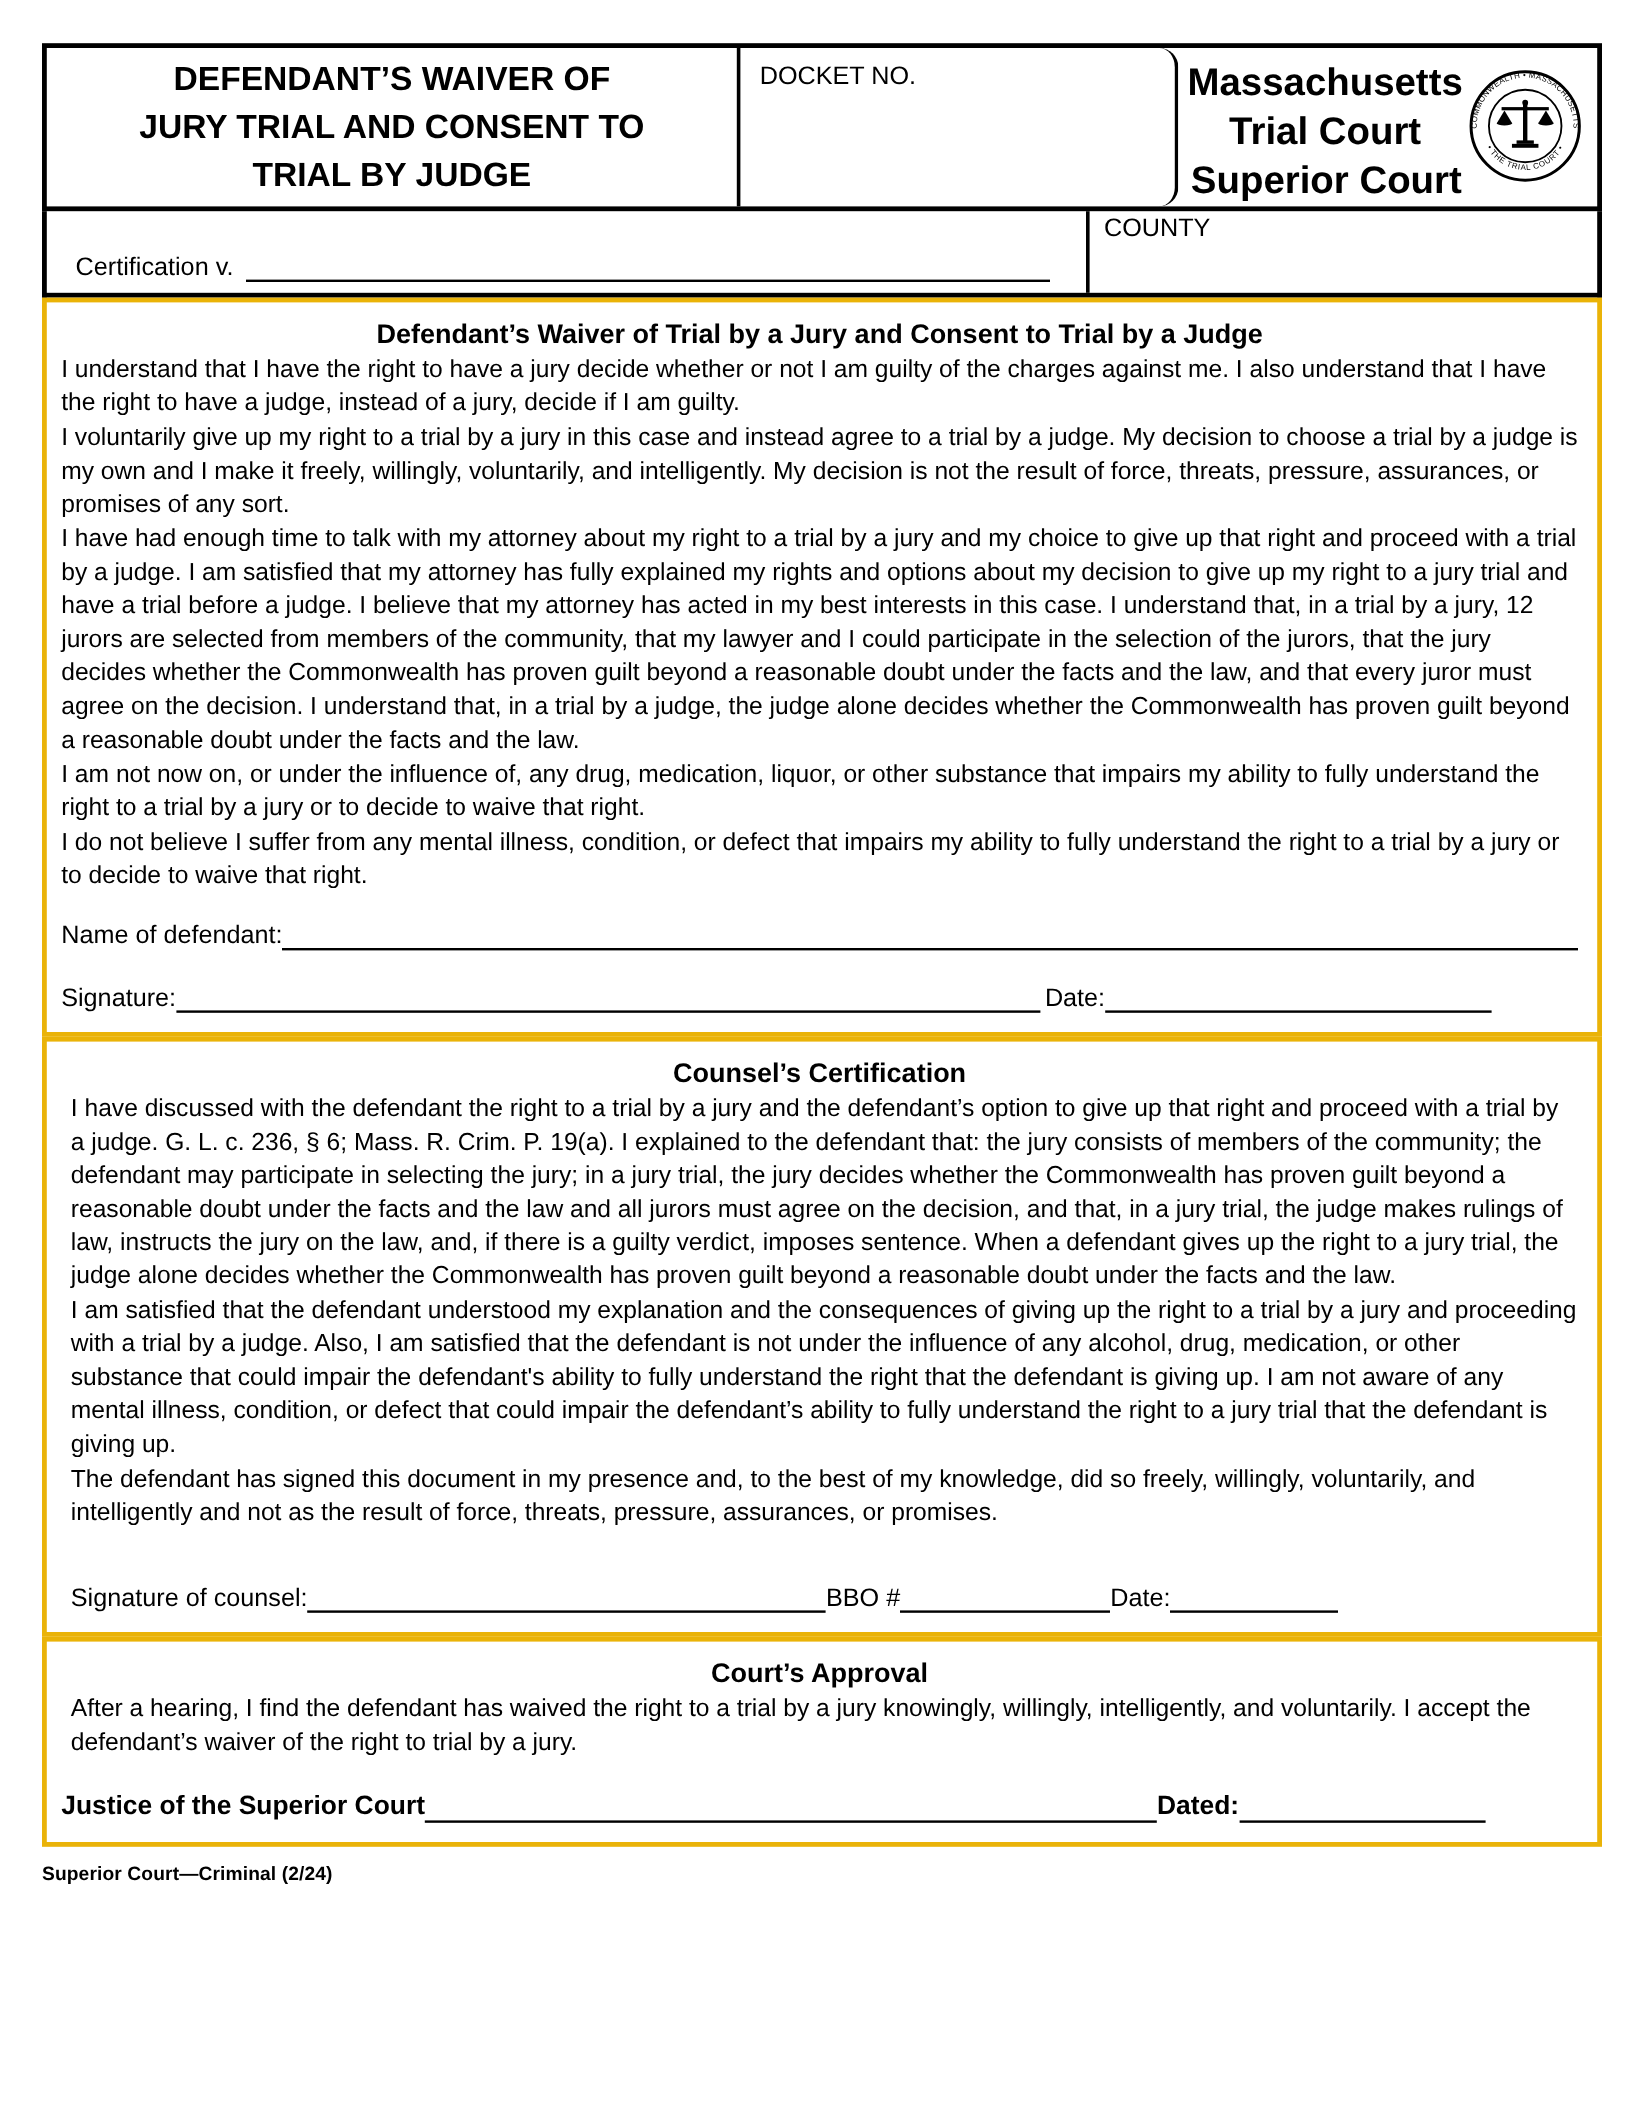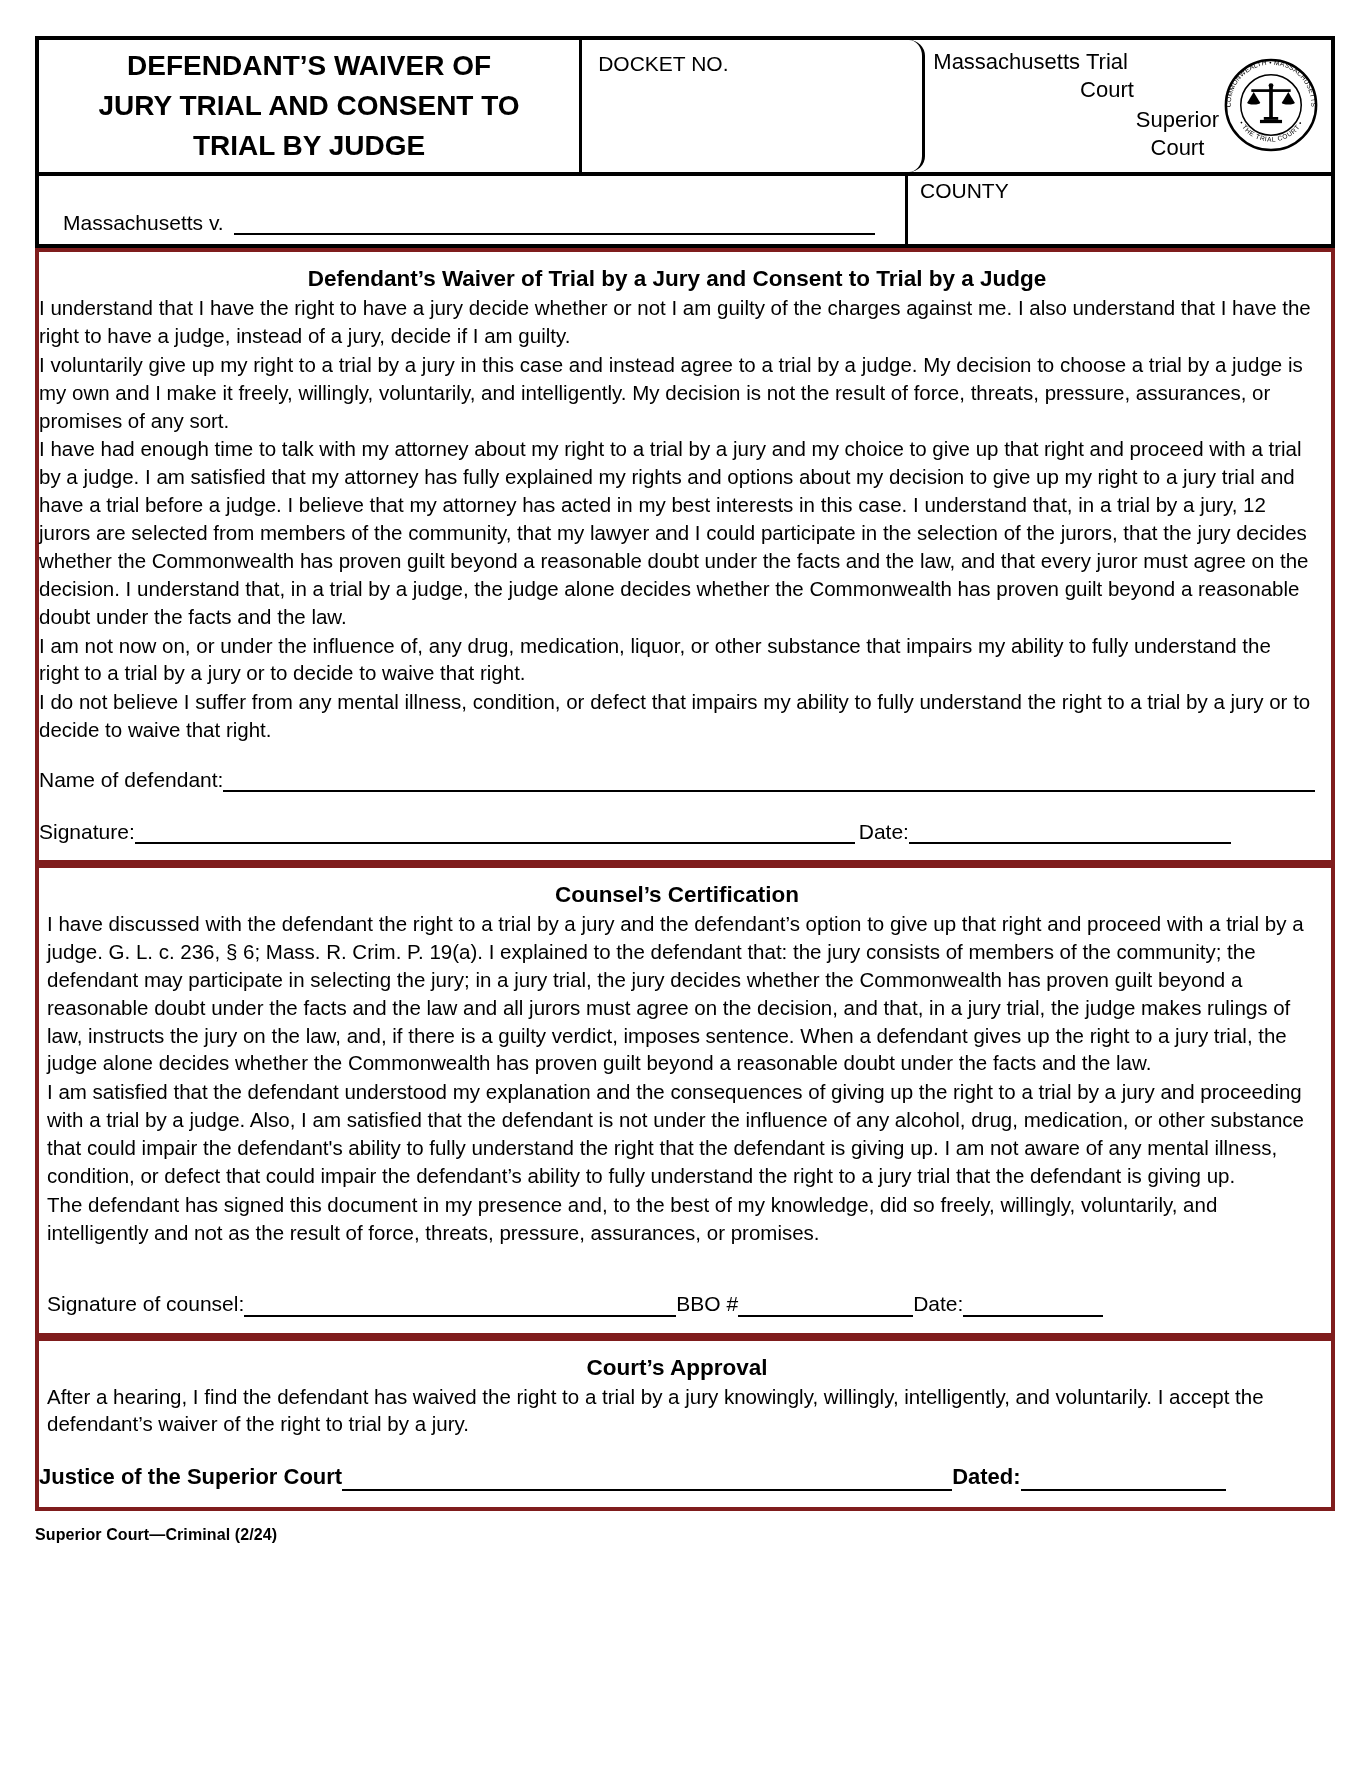--- a/index.html
+++ b/index.html
@@ -14,31 +14,31 @@
   
   .hdr-row1 { display: flex; border: 4px solid #000; height: 140px; }
   .cell-title {
     width: 579px; border-right: 3px solid #000;
     display: flex; flex-direction: column; justify-content: center;
     text-align: center; font-weight: bold; font-size: 28px; line-height: 1.42;
     padding: 4px 18px;
   }
   .cell-docket { width: 365px; border-right: 3px solid #000; padding: 12px 16px; font-size: 21px; border-radius: 16px; }
   .cell-court { flex: 1; display: flex; align-items: stretch; padding: 8px 12px 10px 8px; }
-  .court-text { flex: 1; font-weight: normal; font-size: 22px; display: flex; flex-direction: row; }
+  .court-text { flex: 1; font-weight: bold; font-size: 32px; display: flex; flex-direction: column; }
   .court-line { text-align: center; line-height: 1.28; }
   .court-line3 { text-align: center; margin-top: auto; padding-left: 2px; }
   .seal-wrap { width: 100px; display: flex; align-items: center; justify-content: flex-end; }
 
   .hdr-row2 { display: flex; border: 4px solid #000; border-top: none; height: 72px; }
   .cell-cw { width: 869px; border-right: 3px solid #000; display: flex; align-items: flex-end; padding: 6px 16px 9px 24px; font-size: 21px; }
   .cell-county { flex: 1; padding: 3px 12px; font-size: 21px; }
 
   
-  .section { border: 4px solid #7f1d1d; border-top-width: 4px; padding: 6px 16px 16px 0; }
+  .section { border: 4px solid #eab308; border-top-width: 4px; padding: 6px 16px 16px 12px; }
   .section + .section, .hdr-row2 + .section { margin-top: 0; }
   .sec-heading { text-align: center; font-weight: bold; font-size: 22.5px; margin: 8px 0 2px 0; }
   .para { font-size: 20.5px; line-height: 1.36; margin-top: 1px; }
   .sec-counsel .para, .sec-court .para { margin-left: 8px; }
 
   .field-row { display: flex; align-items: flex-end; font-size: 21px; }
   .field-label { white-space: nowrap; line-height: 1.2; }
   .fill-line { border-bottom: 2px solid #000; height: 26px; }
   .grow { flex: 1; }
 
@@ -103,21 +103,21 @@
             <rect x="42.5" y="62.5" width="15" height="3"></rect>
             <rect x="38.5" y="65.5" width="23" height="3.4"></rect>
           </g>
         </svg>
       </div>
     </div>
   </div>
 
   <div class="hdr-row2">
     <div class="cell-cw">
-      <span class="field-label">Massachusetts v.</span>
+      <span class="field-label">Certification v.</span>
       <span class="fill-line grow" style="margin-left:10px; margin-right:14px;"></span>
     </div>
     <div class="cell-county">
       <span>COUNTY</span>
     </div>
   </div>
 
   <div class="section sec-waiver">
     <div class="sec-heading">Defendant’s Waiver of Trial by a Jury and Consent to Trial by a Judge</div>
     <p class="para">I understand that I have the right to have a jury decide whether or not I am guilty of the charges against me. I also understand that I have the right to have a judge, instead of a jury, decide if I am guilty.</p>

